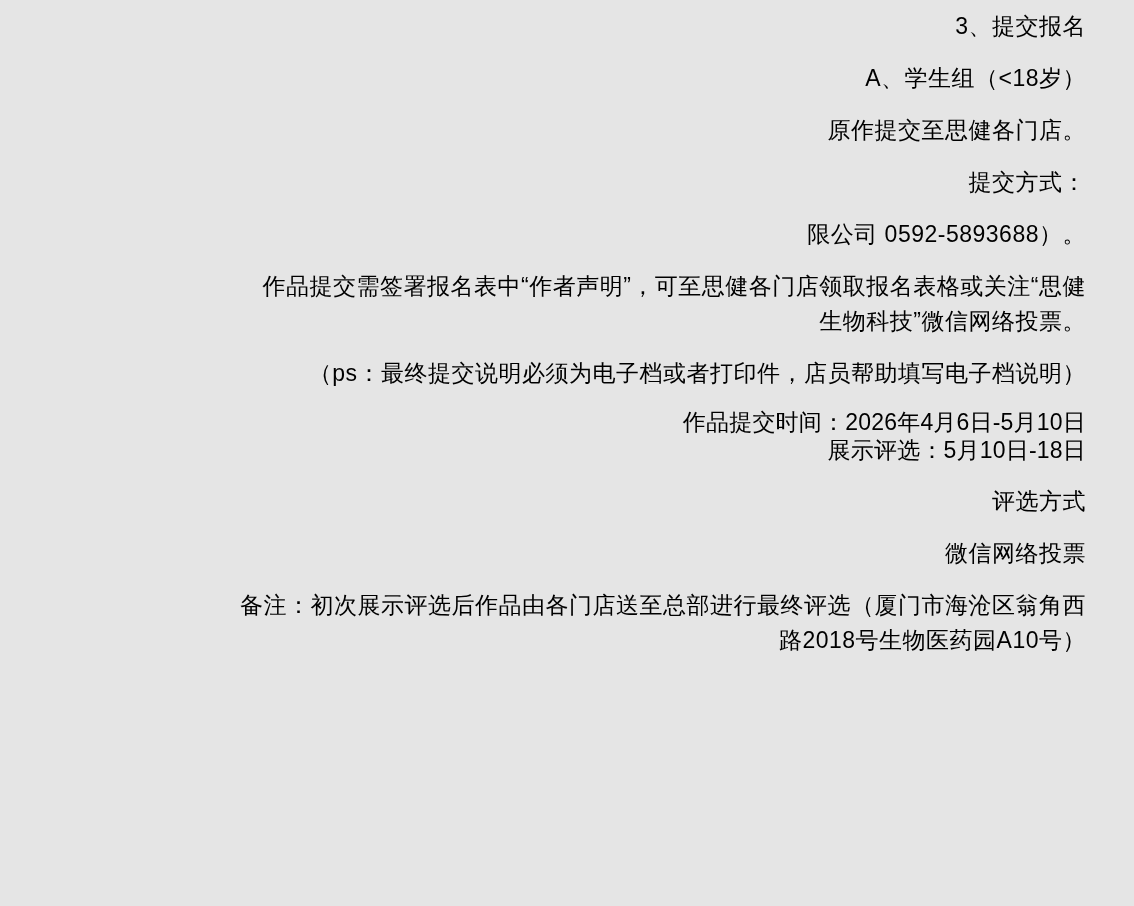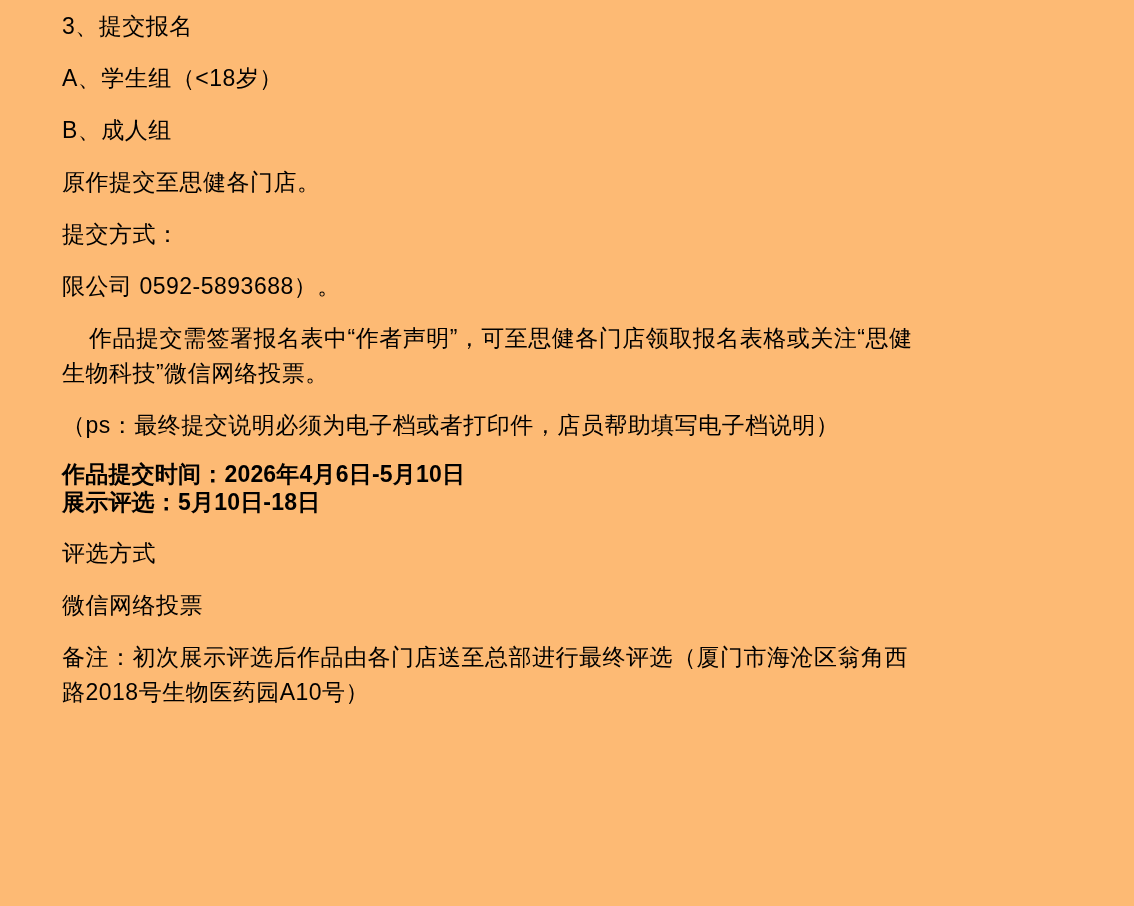--- a/index.html
+++ b/index.html
@@ -5,22 +5,23 @@
   html, body {
     margin: 0;
     padding: 0;
     background: #ffffff;
   }
   .page {
     position: relative;
     width: 1134px;
     height: 906px;
     box-sizing: border-box;
-    background: #fdba74;
+    background: #e5e5e5;
     overflow: hidden;
+    text-align: right;
   }
   .doc {
     box-sizing: border-box;
     padding: 9px 48px 0 62px;
     font-family: "Liberation Sans", "DejaVu Sans", sans-serif;
     font-size: 23px;
     color: #000000;
     letter-spacing: 0.5px;
   }
   .para {
@@ -29,21 +30,21 @@
   }
   .line {
     display: block;
     line-height: 35px;
     white-space: nowrap;
   }
   .para.bold {
     margin: 7px 0 20px 0;
   }
   .para.bold .line {
-    font-weight: 700;
+    font-weight: 400;
     line-height: 28px;
     letter-spacing: 0.2px;
   }
   .line.indent-first {
     padding-left: 27px;
   }
 </style>
 </head>
 <body>
 
@@ -51,23 +52,20 @@
   <div class="doc">
 
     <p class="para">
       <span class="line">3、提交报名</span>
     </p>
 
     <p class="para">
       <span class="line">A、学生组（&lt;18岁）</span>
     </p>
 
-    <p class="para">
-      <span class="line">B、成人组</span>
-    </p>
 
     <p class="para">
       <span class="line">原作提交至思健各门店。</span>
     </p>
 
     <p class="para">
       <span class="line">提交方式：</span>
     </p>
 
     <p class="para">

